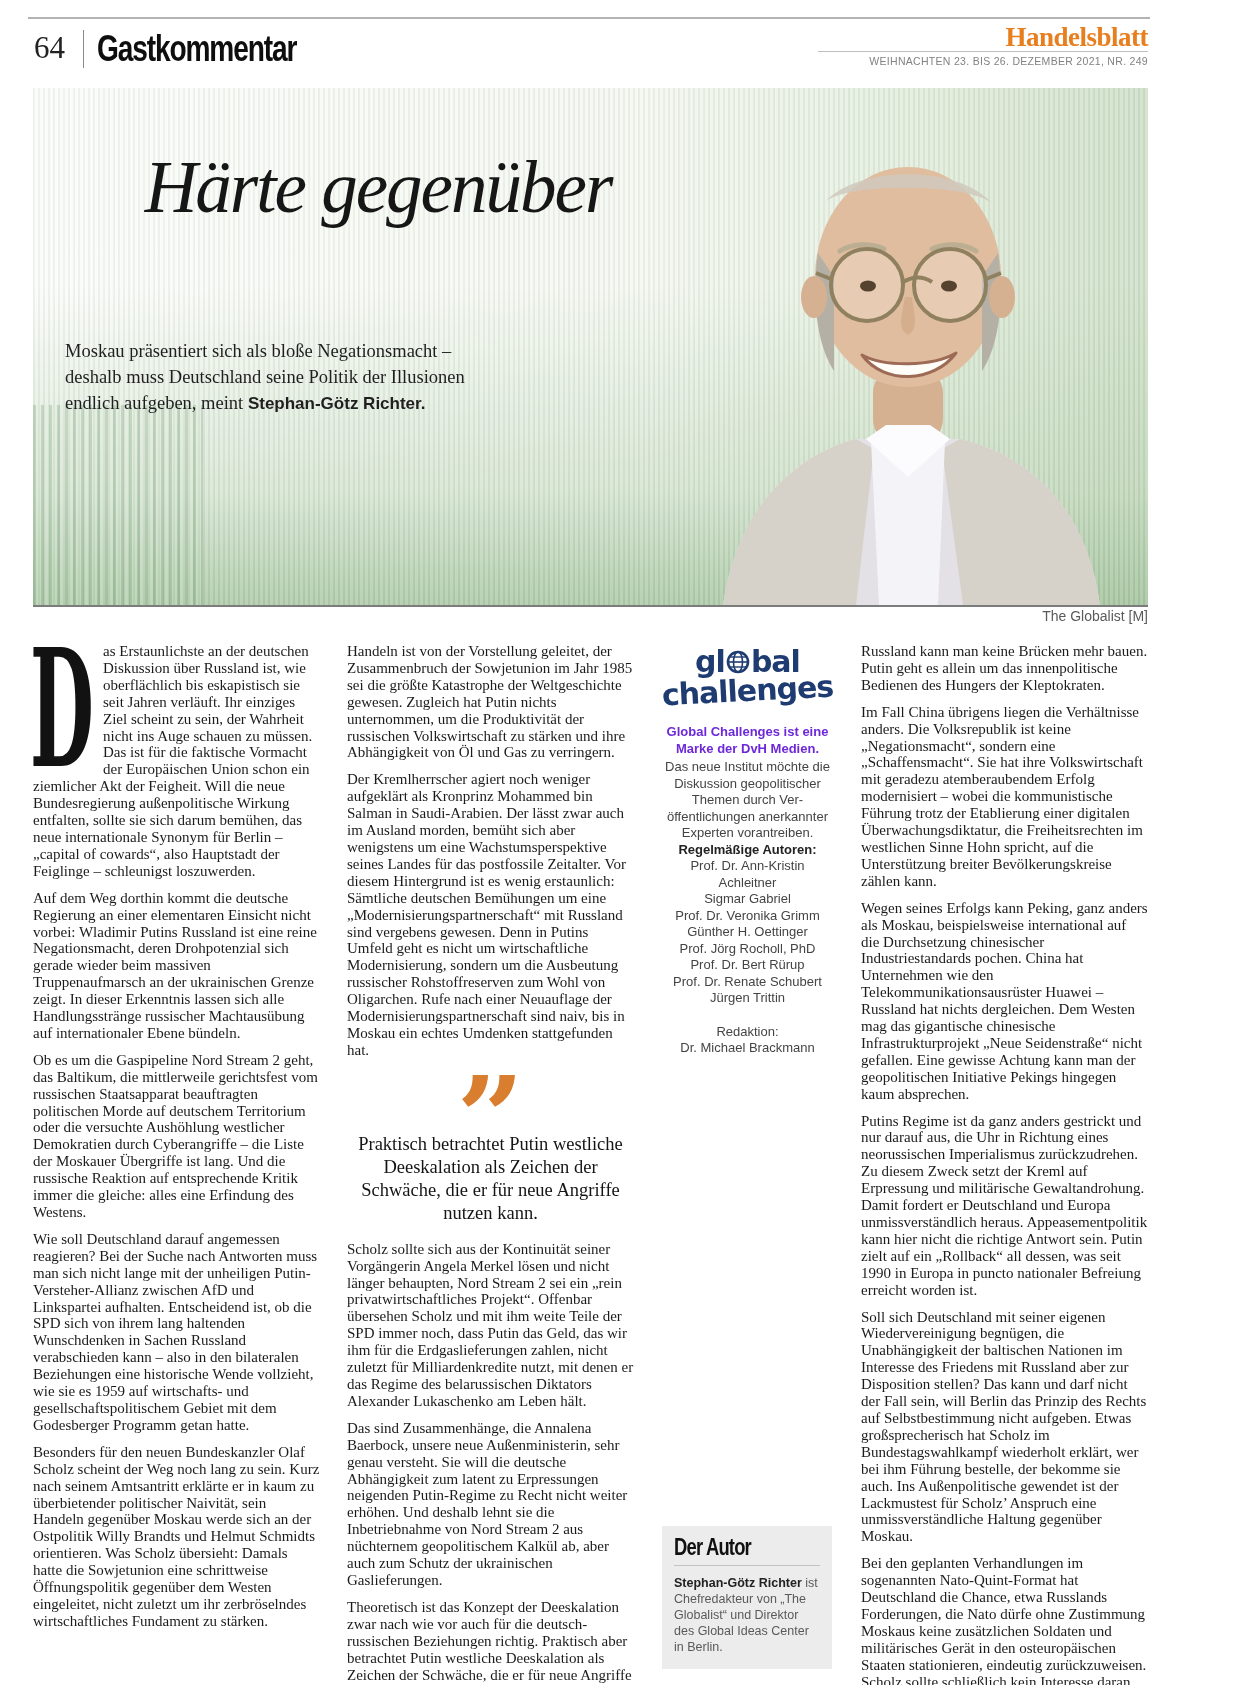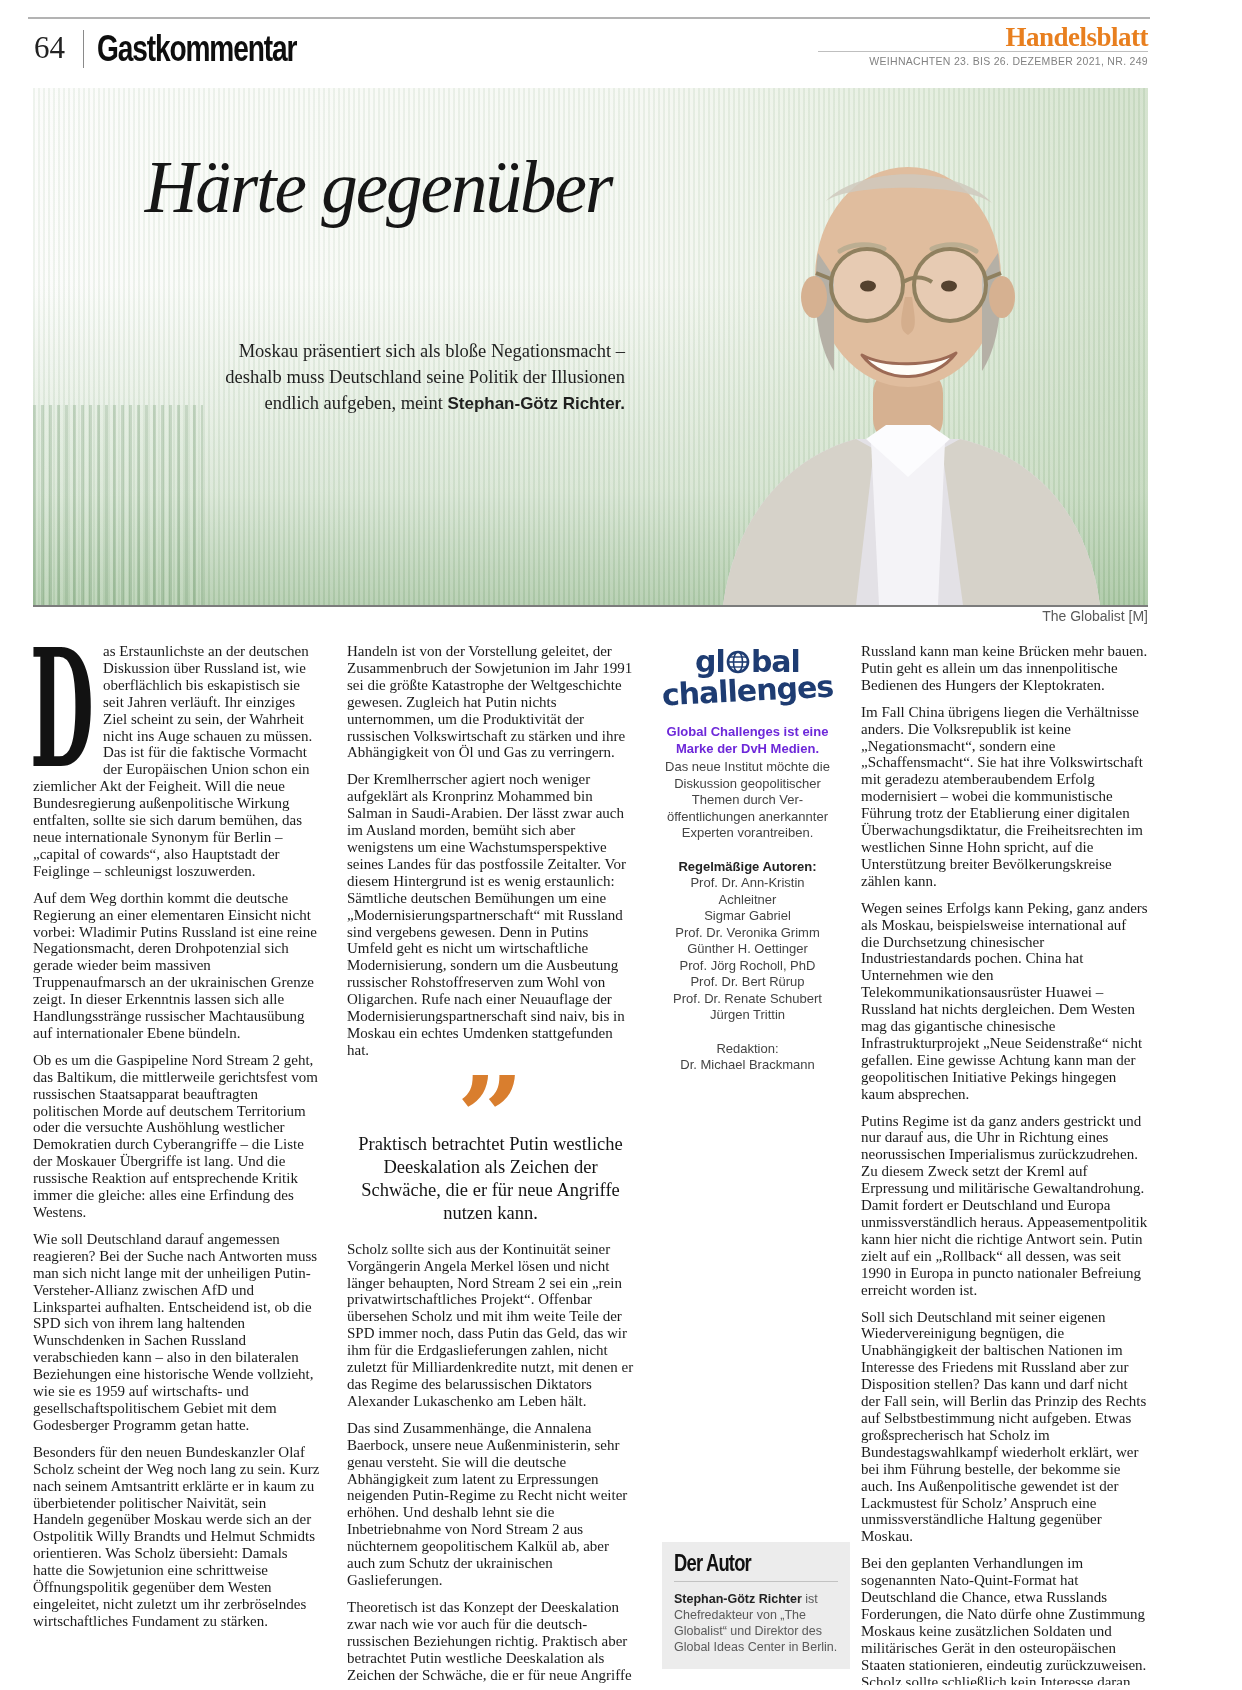--- a/index.html
+++ b/index.html
@@ -24,21 +24,21 @@
         border-bottom:2px solid #7c7c7c;
         background:
           linear-gradient(180deg, rgba(176,204,170,0) 0%, rgba(176,204,170,0) 38%, rgba(176,204,170,.45) 78%, rgba(150,186,144,.75) 100%),
           linear-gradient(90deg, #fbfcfa 0%, #f4f7f1 55%, #e2ecdc 80%, #cfdfc8 100%);}
   .hero-streaks{position:absolute;inset:0;
         background:repeating-linear-gradient(90deg, rgba(120,158,118,.10) 0 2px, rgba(255,255,255,.14) 2px 5px);}
   .hero-corner{position:absolute;left:0;bottom:0;width:170px;height:200px;opacity:.55;
         background:repeating-linear-gradient(90deg, rgba(104,146,102,.5) 0 3px, rgba(214,231,211,.35) 3px 8px);}
   .headline{position:absolute;left:57px;top:58px;width:560px;text-align:center;
         font-style:italic;font-size:73px;line-height:83px;letter-spacing:-2px;color:#161616;padding-left:8px;}
-  .standfirst{position:absolute;left:32px;top:250px;width:560px;text-align:right;
+  .standfirst{position:absolute;left:32px;top:250px;width:560px;text-align:left;
         font-size:18.5px;line-height:26px;color:#1f1f1f;}
   .standfirst b{font-family:"Liberation Sans",sans-serif;font-size:17px;}
   .portrait{position:absolute;right:0;bottom:0;width:480px;height:500px;}
   .credit{position:absolute;right:94px;top:608px;font-family:"Liberation Sans",sans-serif;
         font-size:14px;color:#5a5a5a;}
 
   
   .body{position:absolute;left:33px;top:643px;width:1115px;height:1042px;display:flex;gap:27px;overflow:hidden;}
   .col{width:287px;flex:none;font-size:15px;line-height:16.9px;color:#1b1b1b;hyphens:auto;}
   .col p{margin:0 0 10px 0;}
@@ -48,23 +48,23 @@
   .pullquote{text-align:center;font-size:18.5px;line-height:23px;margin:0 4px 16px;color:#141414;}
 
   
   .col3{width:173px;flex:none;font-family:"Liberation Sans",sans-serif;text-align:center;
         color:#444;position:relative;font-size:13px;line-height:16.5px;}
   .gc-logo{margin-top:4px;color:#1e3c72;font-family:"DejaVu Sans",sans-serif;font-weight:bold;letter-spacing:-1px;}
   .gc-l1{font-size:30px;line-height:29px;display:flex;align-items:center;justify-content:center;gap:2px;}
   .gc-l2{font-size:30px;line-height:30px;transform:rotate(-3deg);}
   .gc-claim-b{margin-top:18px;font-weight:bold;color:#6d28d9;}
   .gc-claim{margin-top:2px;}
-  .gc-head{font-weight:bold;margin-top:17px;color:#222;}
+  .gc-head{font-weight:bold;color:#222;}
   .gc-red-head{margin-top:17px;}
-  .authorbox{position:absolute;left:1px;bottom:16px;width:188px;box-sizing:border-box;
+  .authorbox{position:absolute;left:1px;bottom:16px;width:170px;box-sizing:border-box;
         background:#ececec;text-align:left;padding:13px 12px 14px;}
   .ab-head{font-family:"Liberation Sans",sans-serif;font-weight:bold;font-size:23px;color:#111;
         letter-spacing:-1px;transform:scaleX(.8);transform-origin:0 0;white-space:nowrap;}
   .ab-rule{height:1px;background:#c2c2c2;margin:10px 0 9px;}
   .ab-text{font-size:12.5px;line-height:16px;color:#5a5a5a;}
   .ab-text b{color:#222;}
 </style>
 </head>
 <body>
 
@@ -130,21 +130,21 @@
             <text x="50" y="93" text-anchor="middle" font-family="DejaVu Serif, serif" font-weight="bold" font-size="127" fill="#121212">D</text>
           </svg><span>as Erstaunlichste an der deutschen Diskussion über Russland ist, wie oberflächlich bis eskapistisch sie seit Jahren verläuft. Ihr einziges Ziel scheint zu sein, der Wahrheit nicht ins Auge schauen zu müssen. Das ist für die faktische Vormacht der Europäischen Union schon ein ziemlicher Akt der Feigheit. Will die neue Bundesregierung außenpolitische Wirkung entfalten, sollte sie sich darum bemühen, das neue internationale Synonym für Berlin – „capital of cowards“, also Hauptstadt der Feiglinge – schleunigst loszuwerden.</span>
       </p>
       <p>Auf dem Weg dorthin kommt die deutsche Regierung an einer elementaren Einsicht nicht vorbei: Wladimir Putins Russland ist eine reine Negationsmacht, deren Drohpotenzial sich gerade wieder beim massiven Truppenaufmarsch an der ukrainischen Grenze zeigt. In dieser Erkenntnis lassen sich alle Handlungsstränge russischer Machtausübung auf internationaler Ebene bündeln.</p>
       <p>Ob es um die Gaspipeline Nord Stream 2 geht, das Baltikum, die mittlerweile gerichtsfest vom russischen Staatsapparat beauftragten politischen Morde auf deutschem Territorium oder die versuchte Aushöhlung westlicher Demokratien durch Cyberangriffe – die Liste der Moskauer Übergriffe ist lang. Und die russische Reaktion auf entsprechende Kritik immer die gleiche: alles eine Erfindung des Westens.</p>
       <p>Wie soll Deutschland darauf angemessen reagieren? Bei der Suche nach Antworten muss man sich nicht lange mit der unheiligen Putin-Versteher-Allianz zwischen AfD und Linkspartei aufhalten. Entscheidend ist, ob die SPD sich von ihrem lang haltenden Wunschdenken in Sachen Russland verabschieden kann – also in den bilateralen Beziehungen eine historische Wende vollzieht, wie sie es 1959 auf wirtschafts- und gesellschaftspolitischem Gebiet mit dem Godesberger Programm getan hatte.</p>
       <p>Besonders für den neuen Bundeskanzler Olaf Scholz scheint der Weg noch lang zu sein. Kurz nach seinem Amtsantritt erklärte er in kaum zu überbietender politischer Naivität, sein Handeln gegenüber Moskau werde sich an der Ostpolitik Willy Brandts und Helmut Schmidts orientieren. Was Scholz übersieht: Damals hatte die Sowjetunion eine schrittweise Öffnungspolitik gegenüber dem Westen eingeleitet, nicht zuletzt um ihr zerbröselndes wirtschaftliches Fundament zu stärken.</p>
     </div>
 
     <div class="col">
-      <p>Handeln ist von der Vorstellung geleitet, der Zusammenbruch der Sowjetunion im Jahr 1991 sei die größte Katastrophe der Weltgeschichte gewesen. Zugleich hat Putin nichts unternommen, um die Produktivität der russischen Volkswirtschaft zu stärken und ihre Abhängigkeit von Öl und Gas zu verringern.</p>
+      <p>Handeln ist von der Vorstellung geleitet, der Zusammenbruch der Sowjetunion im Jahr 1985 sei die größte Katastrophe der Weltgeschichte gewesen. Zugleich hat Putin nichts unternommen, um die Produktivität der russischen Volkswirtschaft zu stärken und ihre Abhängigkeit von Öl und Gas zu verringern.</p>
       <p>Der Kremlherrscher agiert noch weniger aufgeklärt als Kronprinz Mohammed bin Salman in Saudi-Arabien. Der lässt zwar auch im Ausland morden, bemüht sich aber wenigstens um eine Wachstumsperspektive seines Landes für das postfossile Zeitalter. Vor diesem Hintergrund ist es wenig erstaunlich: Sämtliche deutschen Bemühungen um eine „Modernisierungspartnerschaft“ mit Russland sind vergebens gewesen. Denn in Putins Umfeld geht es nicht um wirtschaftliche Modernisierung, sondern um die Ausbeutung russischer Rohstoffreserven zum Wohl von Oligarchen. Rufe nach einer Neuauflage der Modernisierungspartnerschaft sind naiv, bis in Moskau ein echtes Umdenken stattgefunden hat.</p>
       <div class="quotemark">”</div>
       <div class="pullquote">Praktisch betrachtet Putin westliche Deeskalation als Zeichen der Schwäche, die er für neue Angriffe nutzen kann.</div>
       <p>Scholz sollte sich aus der Kontinuität seiner Vorgängerin Angela Merkel lösen und nicht länger behaupten, Nord Stream 2 sei ein „rein privatwirtschaftliches Projekt“. Offenbar übersehen Scholz und mit ihm weite Teile der SPD immer noch, dass Putin das Geld, das wir ihm für die Erdgaslieferungen zahlen, nicht zuletzt für Milliardenkredite nutzt, mit denen er das Regime des belarussischen Diktators Alexander Lukaschenko am Leben hält.</p>
       <p>Das sind Zusammenhänge, die Annalena Baerbock, unsere neue Außenministerin, sehr genau versteht. Sie will die deutsche Abhängigkeit zum latent zu Erpressungen neigenden Putin-Regime zu Recht nicht weiter erhöhen. Und deshalb lehnt sie die Inbetriebnahme von Nord Stream 2 aus nüchternem geopolitischem Kalkül ab, aber auch zum Schutz der ukrainischen Gaslieferungen.</p>
       <p>Theoretisch ist das Konzept der Deeskalation zwar nach wie vor auch für die deutsch-russischen Beziehungen richtig. Praktisch aber betrachtet Putin westliche Deeskalation als Zeichen der Schwäche, die er für neue Angriffe nutzen kann. Denn zur „Negationsmacht“</p>
     </div>
 
     <div class="col3">
       <div class="gc-logo">

